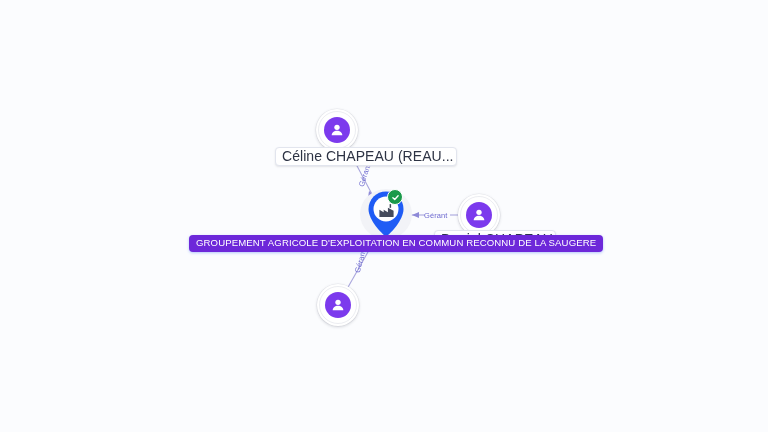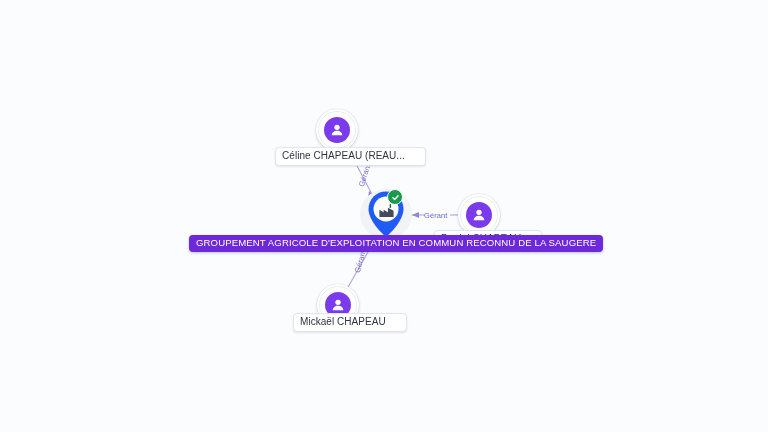--- a/index.html
+++ b/index.html
@@ -110,22 +110,22 @@
     align-items: center;
     justify-content: center;
   }
 
   
   .node-label {
     position: absolute;
     background: #ffffff;
     border: 1px solid #e2e5ee;
     border-radius: 4px;
-    padding: 2px 20px 3px 6px;
-    font-size: 10px;
+    padding: 2px 2px 3px 6px;
+    font-size: 14px;
     line-height: 12px;
     color: #2d3344;
     white-space: nowrap;
     box-shadow: 0 1px 2px rgba(60,64,80,0.13);
     letter-spacing: 0.05px;
   }
   .company-banner {
     position: absolute;
     background: #6d28d9;
     color: #ffffff;
@@ -196,21 +196,20 @@
 
   <div class="person-node" style="left:317px; top:284px;">
     <div class="person-ring"></div>
     <div class="person-avatar">
       <svg width="16" height="16" viewBox="0 0 24 24" fill="#ffffff">
         <circle cx="12" cy="8" r="4"></circle>
         <path d="M4 20c0-4.4 3.6-7 8-7s8 2.6 8 7z"></path>
       </svg>
     </div>
   </div>
-  <div class="node-label" style="left:293px; top:313px;">Mickaël CHAPEAU</div>
 
   <div class="company-node" style="left:362px; top:190px;">
     <div class="company-halo"></div>
     <svg class="pin-shape" viewBox="0 0 40 50">
       <path d="M20 1.5C10.3 1.5 2.5 9.3 2.5 19c0 11.5 13.6 24.5 16.3 27 .7.6 1.7.6 2.4 0
                2.7-2.5 16.3-15.5 16.3-27C37.5 9.3 29.7 1.5 20 1.5z" fill="#1f5cf5"></path>
       <circle cx="20" cy="19" r="12.5" fill="#ffffff"></circle>
     </svg>
     <div class="company-glyph">
       <svg width="19" height="17" viewBox="0 0 24 24" fill="#454b5c">

